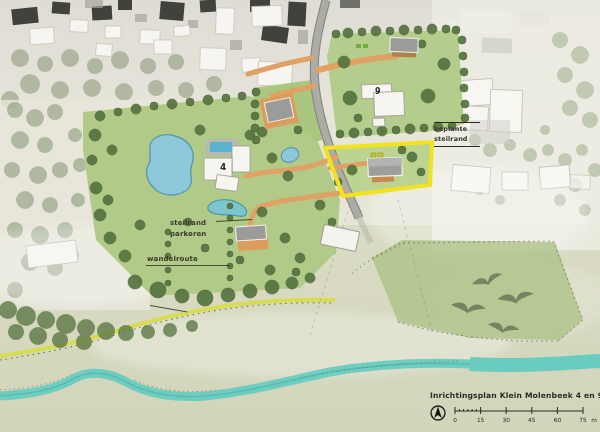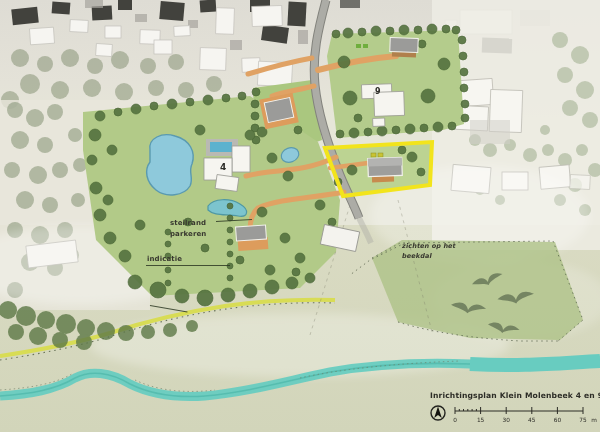--- a/index.html
+++ b/index.html
@@ -400,27 +400,27 @@
     <path transform="translate(488,282) rotate(-15)" d="M-16,-2 C-8,-8 -2,-6 0,0 C2,-6 8,-9 16,-4 C8,-2 2,0 0,3 C-4,0 -10,0 -16,-2 Z"></path>
     <path transform="translate(468,310) rotate(10) scale(1.1)" d="M-16,-2 C-8,-8 -2,-6 0,0 C2,-6 8,-9 16,-4 C8,-2 2,0 0,3 C-4,0 -10,0 -16,-2 Z"></path>
     <path transform="translate(516,300) rotate(-5) scale(1.15)" d="M-16,-2 C-8,-8 -2,-6 0,0 C2,-6 8,-9 16,-4 C8,-2 2,0 0,3 C-4,0 -10,0 -16,-2 Z"></path>
     <path transform="translate(503,330) rotate(14)" d="M-16,-2 C-8,-8 -2,-6 0,0 C2,-6 8,-9 16,-4 C8,-2 2,0 0,3 C-4,0 -10,0 -16,-2 Z"></path>
   </g>
 </svg>
 
 <div class="lbl" style="left:170px;top:218px;width:46px;">steilrand parkeren</div>
 <div class="leader" style="left:216px;top:221px;width:36px;transform:rotate(-3deg);"></div>
 
-<div class="lbl" style="left:147px;top:254px;">indicatie</div>
+<div class="lbl" style="left:147px;top:254px;">wandelroute</div>
 <div class="leader" style="left:146px;top:265px;width:84px;"></div>
 
 <div class="leader" style="left:150px;top:305px;width:38px;transform:rotate(10deg);"></div>
 
-<div class="lbl italic" style="left:402px;top:241px;width:56px;">zichten op het beekdal</div>
-
+
+<div class="lbl slopebox" style="left:434px;top:122px;width:46px;font-size:6.5px;">beplante steilrand</div>
 
 <div class="num" style="left:375px;top:87px;font-size:8px;">9</div>
 <div class="num" style="left:220px;top:162px;font-size:9px;">4</div>
 
 <div class="titleblock">
   <div class="plan-title">Inrichtingsplan Klein Molenbeek 4 en 9</div>
   <div style="position:relative;height:24px;margin-top:3px;">
     <svg width="18" height="18" style="position:absolute;left:-1px;top:1px;">
       <circle cx="9" cy="9" r="7" fill="none" stroke="#22221e" stroke-width="1.4"></circle>
       <polygon points="9,2.5 12.8,14 9,11 5.2,14" fill="#14140f"></polygon>

